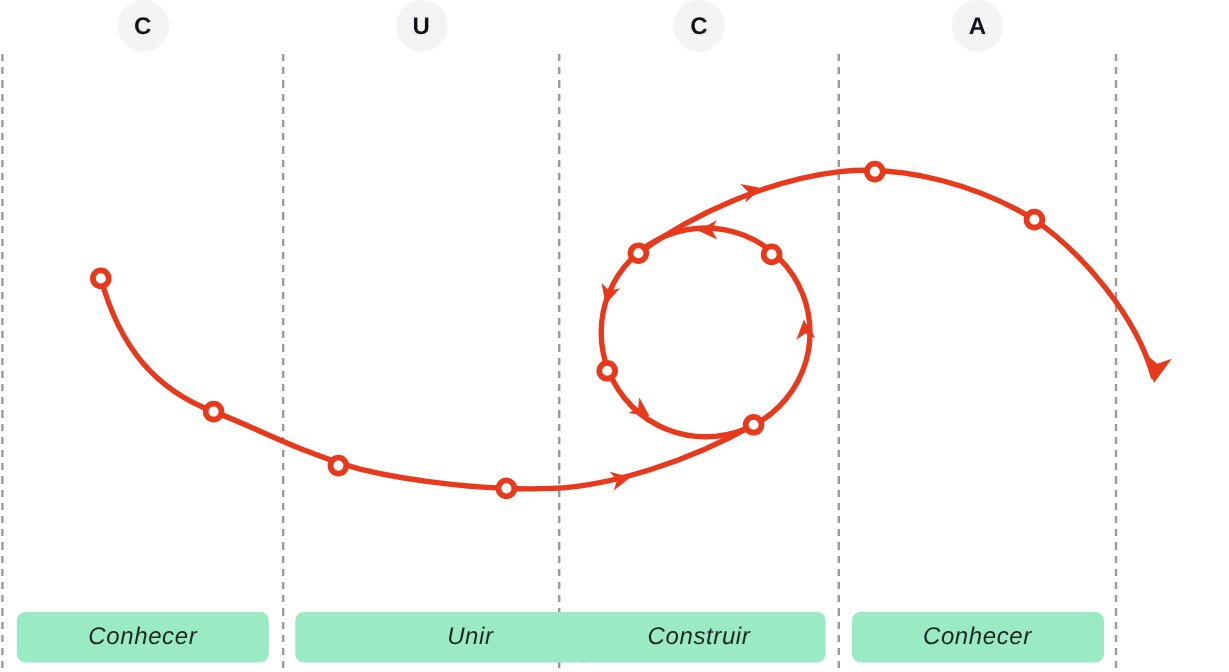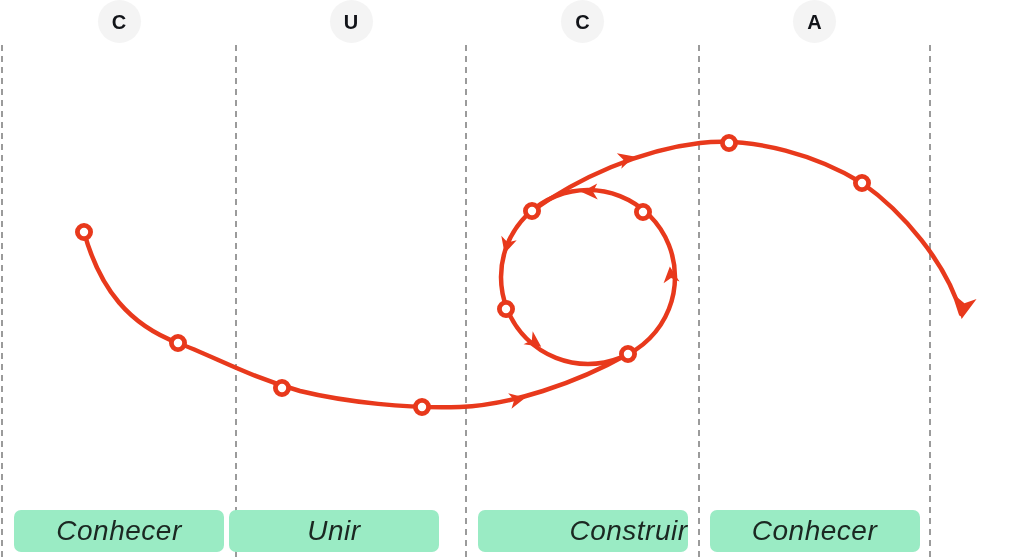--- a/index.html
+++ b/index.html
@@ -46,21 +46,21 @@
     width: 210px;
     border-radius: 7px;
     background: var(--label-bg, #9aebc4);
     display: flex;
     align-items: center;
     justify-content: center;
   }
   .stage-label span {
     font-style: italic;
     font-weight: 500;
-    font-size: 28px;
+    font-size: 20px;
     letter-spacing: 0.5px;
     color: var(--label-text, #1b2822);
     line-height: 1;
   }
   svg.overlay {
     position: absolute;
     left: 0;
     top: 0;
   }
 </style>
@@ -75,27 +75,27 @@
     <div class="divider" style="left: 929px;"></div>
     <div class="badge" style="left: 97.5px;">
       <span>C</span>
     </div>
     <div class="stage-label" style="left: 14px;">
       <span>Conhecer</span>
     </div>
     <div class="badge" style="left: 329.5px;">
       <span>U</span>
     </div>
-    <div class="stage-label" style="left: 229px;">
+    <div class="stage-label" style="left: 246px; padding-left: 41px;">
       <span>Unir</span>
     </div>
     <div class="badge" style="left: 561px;">
       <span>C</span>
     </div>
-    <div class="stage-label" style="left: 477.5px; justify-content: flex-end;">
+    <div class="stage-label" style="left: 477.5px;">
       <span>Construir</span>
     </div>
     <div class="badge" style="left: 793px;">
       <span>A</span>
     </div>
     <div class="stage-label" style="left: 709.5px;">
       <span>Conhecer</span>
     </div>
     <svg class="overlay" width="1024" height="560" viewBox="0 0 1024 560">
       <path d="M 84 232 C 100 290 130 325 178 343 C 215 357 250 377 300 391 C 345 402 410 409 460 407 C 510 405 575 384 628 354" fill="none" stroke="#E8391C" stroke-width="4.5" stroke-linecap="round"></path>

